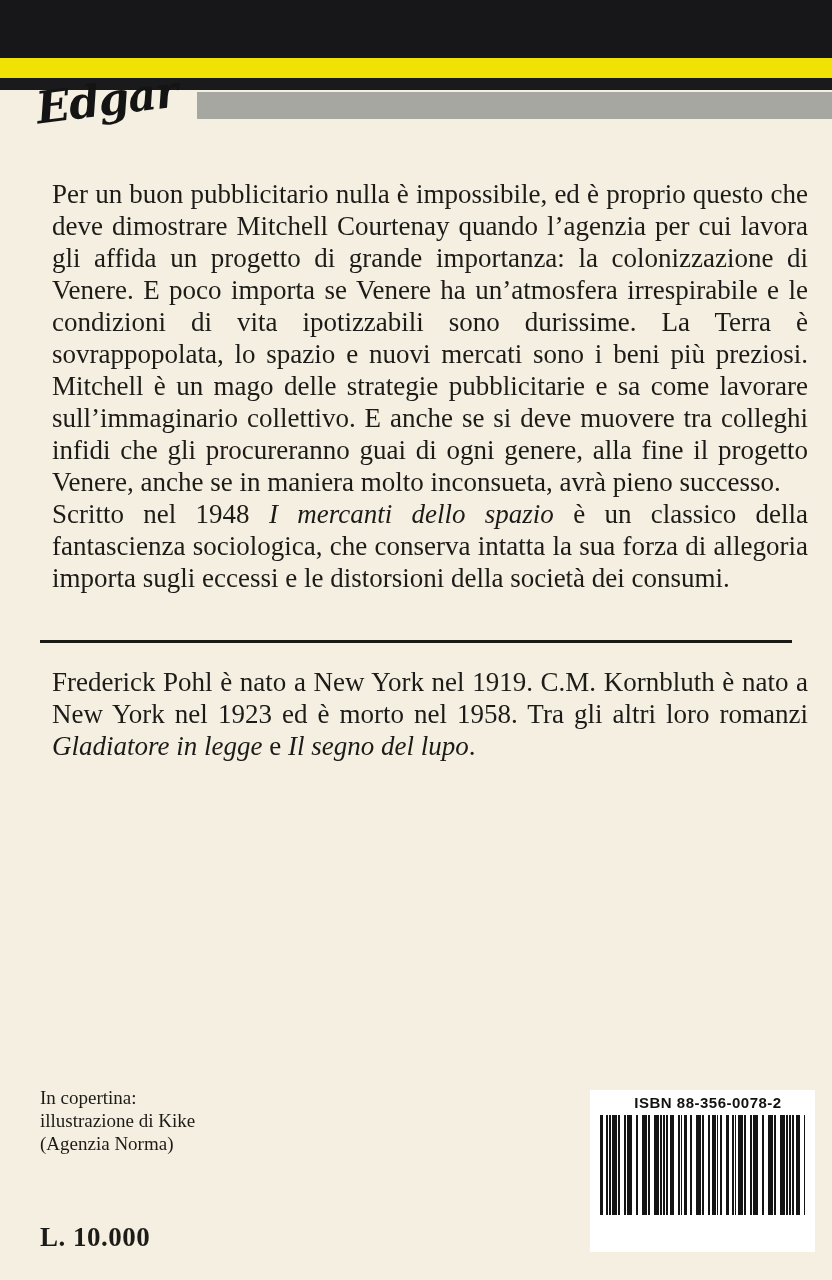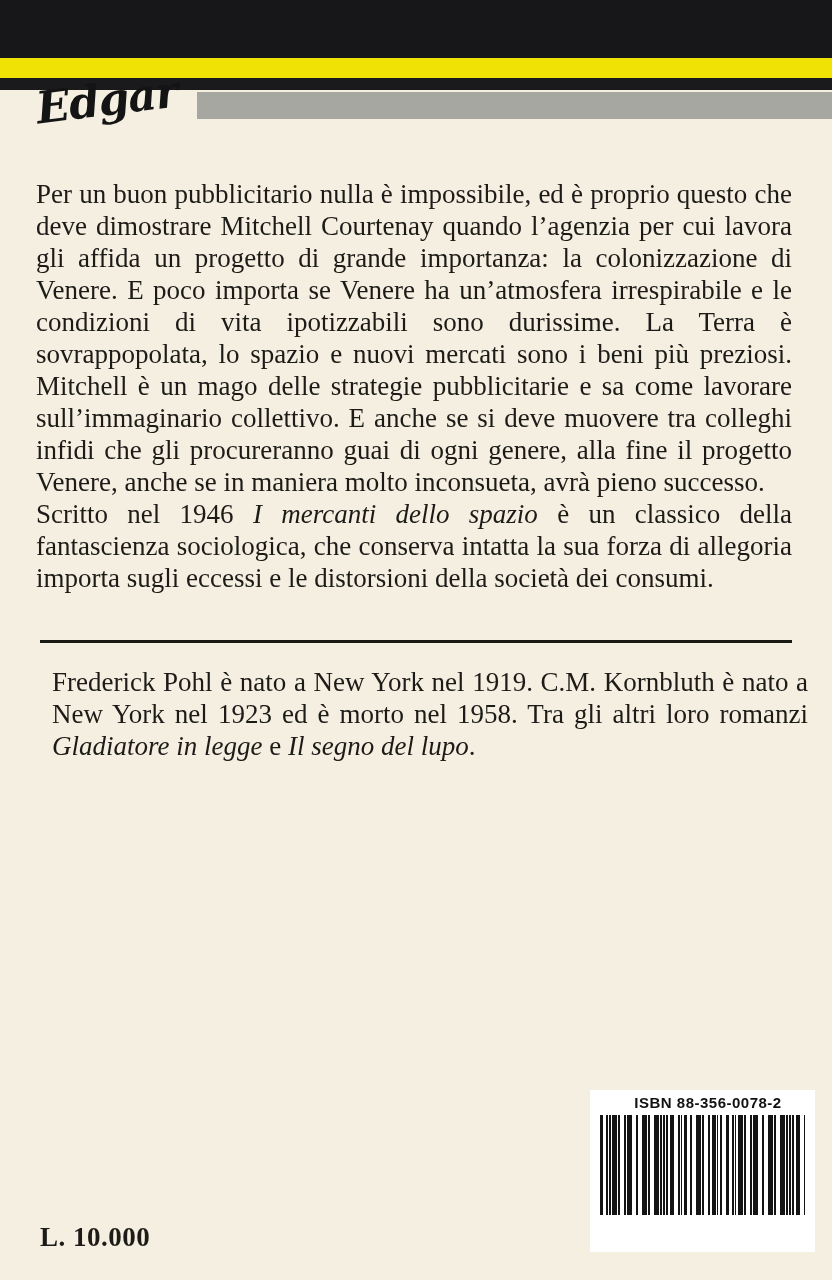--- a/index.html
+++ b/index.html
@@ -30,21 +30,21 @@
   .logo{
     position:absolute;left:36px;top:78px;
     font-family:"DejaVu Serif", serif;
     font-style:italic;font-weight:bold;
     font-size:44px;line-height:1;
     transform:rotate(-7deg);
     letter-spacing:-1px;
     color:#141414;
   }
   .synopsis{
-    position:absolute;left:36px;top:178px;width:756px;
+    position:absolute;left:52px;top:178px;width:756px;
     font-size:27px;line-height:32px;
     text-align:justify;
   }
   .synopsis p{margin:0;}
   .synopsis em, .authors em{font-style:italic;}
   .divider{
     position:absolute;left:40px;top:640px;width:752px;height:3px;
     background:#1b1914;border:none;margin:0;
   }
   .authors{
@@ -98,27 +98,32 @@
 
   <div class="band-black"></div>
   <div class="band-yellow"></div>
   <div class="band-black-thin"></div>
   <div class="gray-bar"></div>
 
   <div class="logo">Edgar</div>
 
   <div class="synopsis">
     <p>Per un buon pubblicitario nulla è impossibile, ed è proprio questo che deve dimostrare Mitchell Courtenay quando l’agenzia per cui lavora gli affida un progetto di grande importanza: la colonizzazione di Venere. E poco importa se Venere ha un’atmosfera irrespirabile e le condizioni di vita ipotizzabili sono durissime. La Terra è sovrappopolata, lo spazio e nuovi mercati sono i beni più preziosi. Mitchell è un mago delle strategie pubblicitarie e sa come lavorare sull’immaginario collettivo. E anche se si deve muovere tra colleghi infidi che gli procureranno guai di ogni genere, alla fine il progetto Venere, anche se in maniera molto inconsueta, avrà pieno successo.</p>
-    <p><span>Scritto nel 1946 </span><em>I mercanti dello spazio</em><span> è un classico della fantascienza sociologica, che conserva intatta la sua forza di allegoria importa sugli eccessi e le distorsioni della società dei consumi.</span></p>
+    <p><span>Scritto nel 1948 </span><em>I mercanti dello spazio</em><span> è un classico della fantascienza sociologica, che conserva intatta la sua forza di allegoria importa sugli eccessi e le distorsioni della società dei consumi.</span></p>
   </div>
 
   <div class="divider"></div>
 
   <p class="authors"><span>Frederick Pohl è nato a New York nel 1919. C.M. Kornbluth è nato a New York nel 1923 ed è morto nel 1958. Tra gli altri loro romanzi </span><em>Gladiatore in legge</em><span> e </span><em>Il segno del lupo</em><span>.</span></p>
 
+  <div class="credits">
+    <div>In copertina:</div>
+    <div>illustrazione di Kike</div>
+    <div>(Agenzia Norma)</div>
+  </div>
 
   <div class="price">L. 10.000</div>
 
   <div class="barcode-box">
     <div class="isbn">ISBN 88-356-0078-2</div>
     <div class="bars"></div>
   </div>
 
 </div>
 

